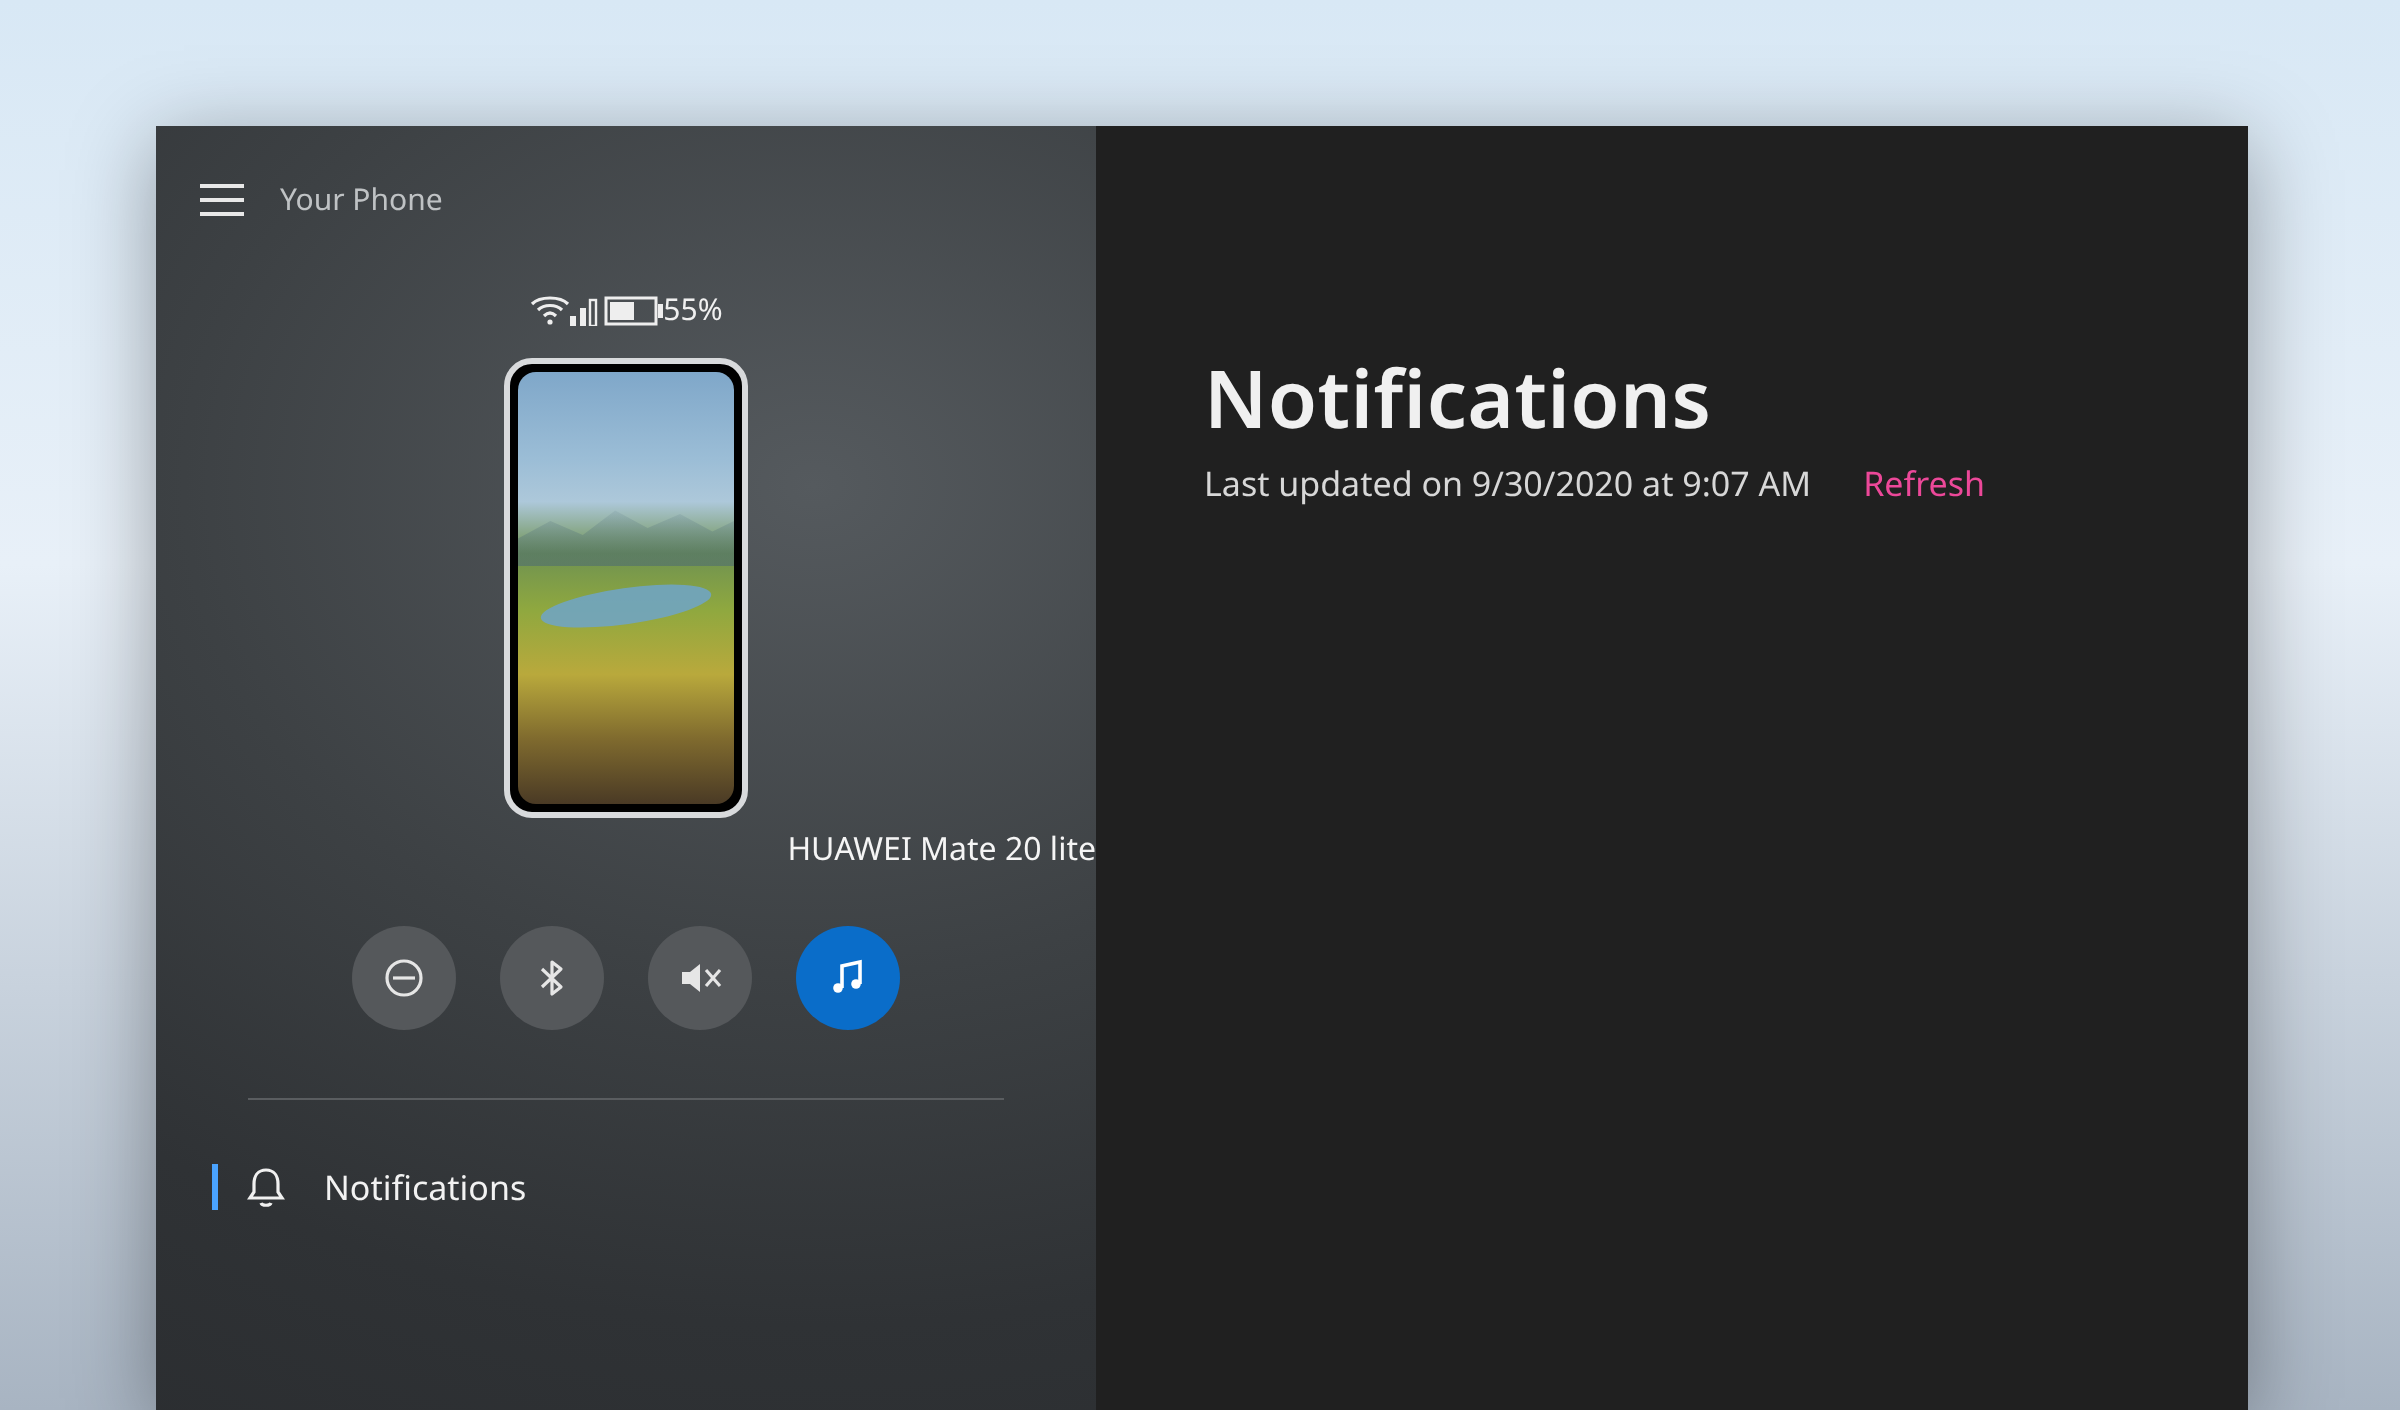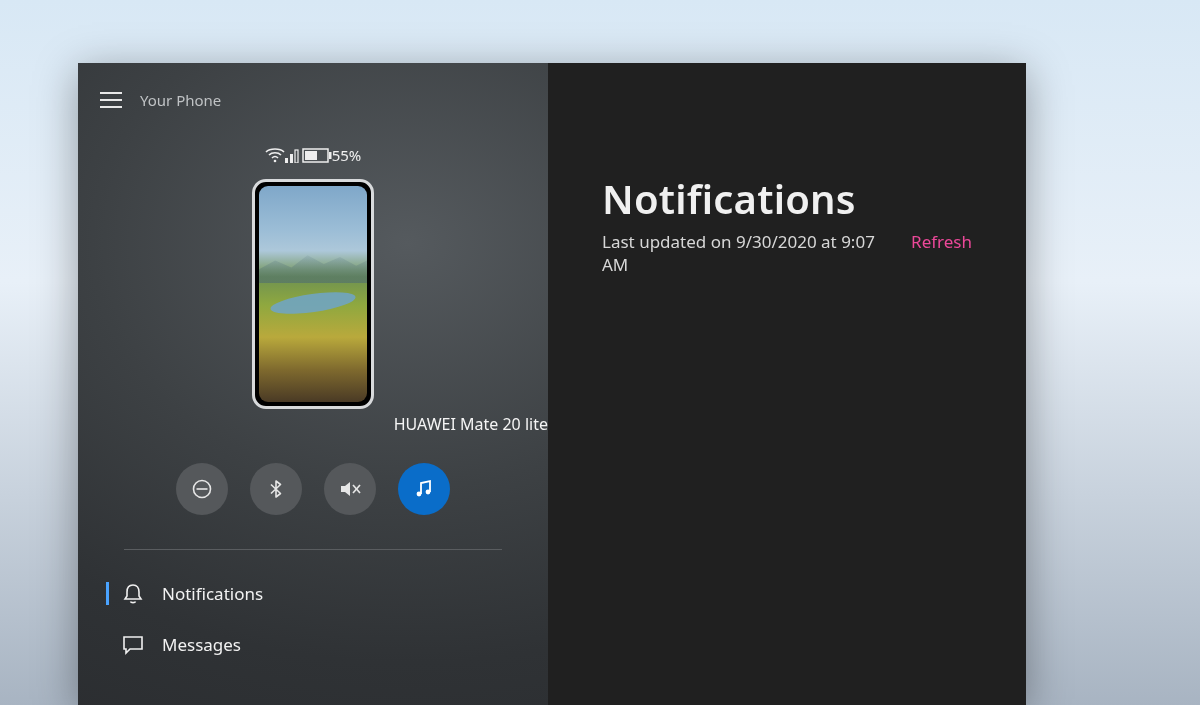--- a/index.html
+++ b/index.html
@@ -6,21 +6,21 @@
   html, body { width: 1200px; height: 705px; overflow: hidden; }
   body {
     font-family: "Segoe UI", -apple-system, system-ui, sans-serif;
     background: linear-gradient(to bottom, #d8e8f5 0%, #e8f0f8 40%, #a8b4c2 100%);
     position: relative;
   }
   .window {
     position: absolute;
     left: 78px;
     top: 63px;
-    width: 948px;
+    width: 1046px;
     height: 642px;
     display: flex;
     box-shadow: 0 8px 40px rgba(0,0,0,.35);
     overflow: hidden;
   }
   
   .sidebar {
     width: 470px;
     background: radial-gradient(ellipse 900px 700px at 70% 28%, #555a5e 0%, #3d4144 35%, #2f3235 60%, #26282b 100%);
     color: #fff;
@@ -195,28 +195,20 @@
     <div class="nav">
       <div class="nav-item selected">
         <span class="nav-icon">
           <svg width="20" height="22" viewBox="0 0 20 22" fill="none" stroke="#f0f0f0" stroke-width="1.6">
             <path d="M10 2 C6 2 4 5 4 9 L4 13 L2 16 L18 16 L16 13 L16 9 C16 5 14 2 10 2 Z"></path>
             <path d="M7.5 18.5 C8 20 12 20 12.5 18.5"></path>
           </svg>
         </span>
         <span>Notifications</span>
       </div>
-      <div class="nav-item">
-        <span class="nav-icon">
-          <svg width="22" height="20" viewBox="0 0 22 20" fill="none" stroke="#f0f0f0" stroke-width="1.6">
-            <path d="M2 2 L20 2 L20 14 L8 14 L4 18 L4 14 L2 14 Z"></path>
-          </svg>
-        </span>
-        <span>Messages</span>
-      </div>
     </div>
   </div>
 
   <div class="main">
     <h1>Notifications</h1>
     <div class="sub-row">
       <span class="sub-text">Last updated on 9/30/2020 at 9:07 AM</span>
       <span class="refresh">Refresh</span>
     </div>
   </div>

